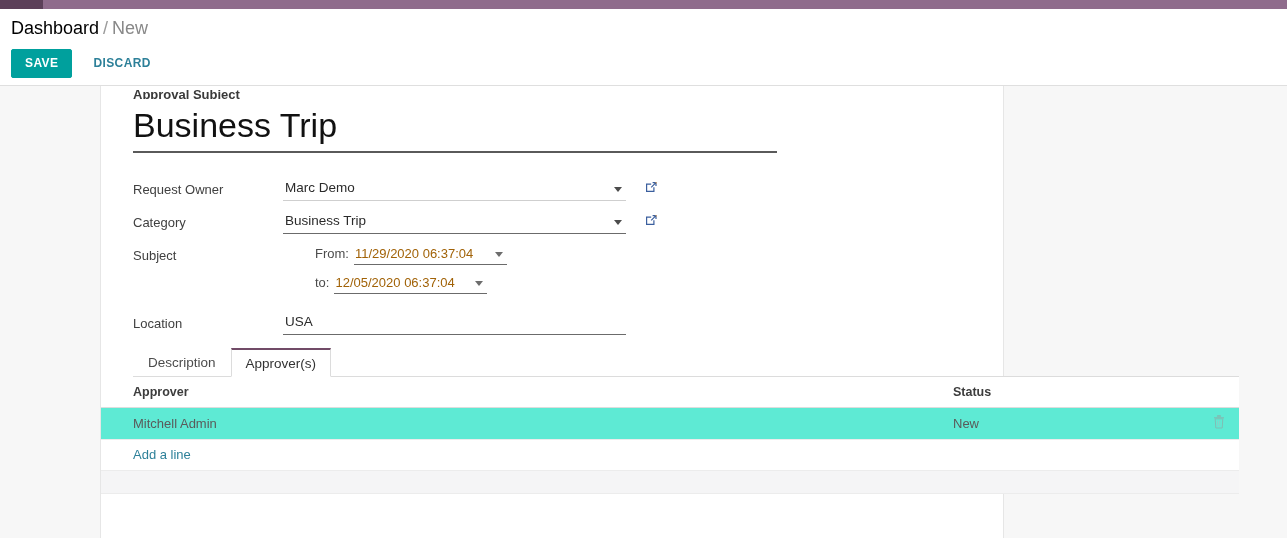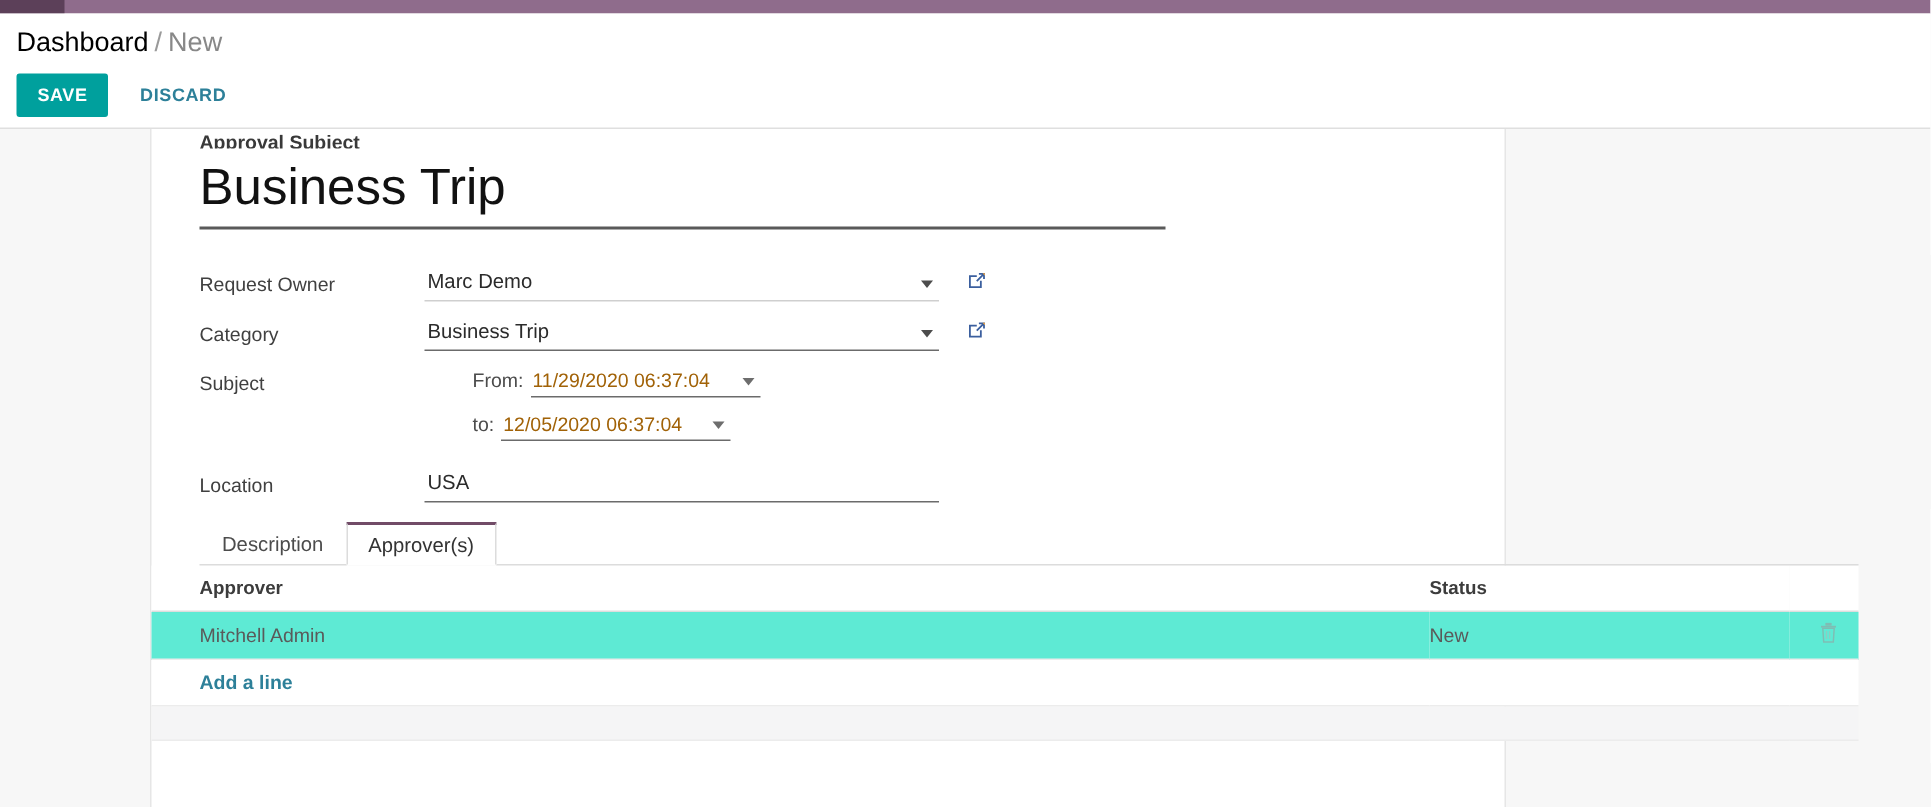--- a/index.html
+++ b/index.html
@@ -324,21 +324,20 @@
   .list td.col-trash {
     padding-left: 0;
     padding-right: 14px;
     text-align: right;
   }
   .addline-row td {
     border-bottom: 1px solid #ececec;
     background: #ffffff;
     padding-top: 7px;
     padding-bottom: 8px;
-    font-weight: bold;
   }
   .add-line {
     color: #2d8099;
     font-size: 13px;
     cursor: pointer;
   }
   .filler-row td {
     background: #f5f5f6;
     height: 22px;
     border-bottom: 1px solid #ececec;

